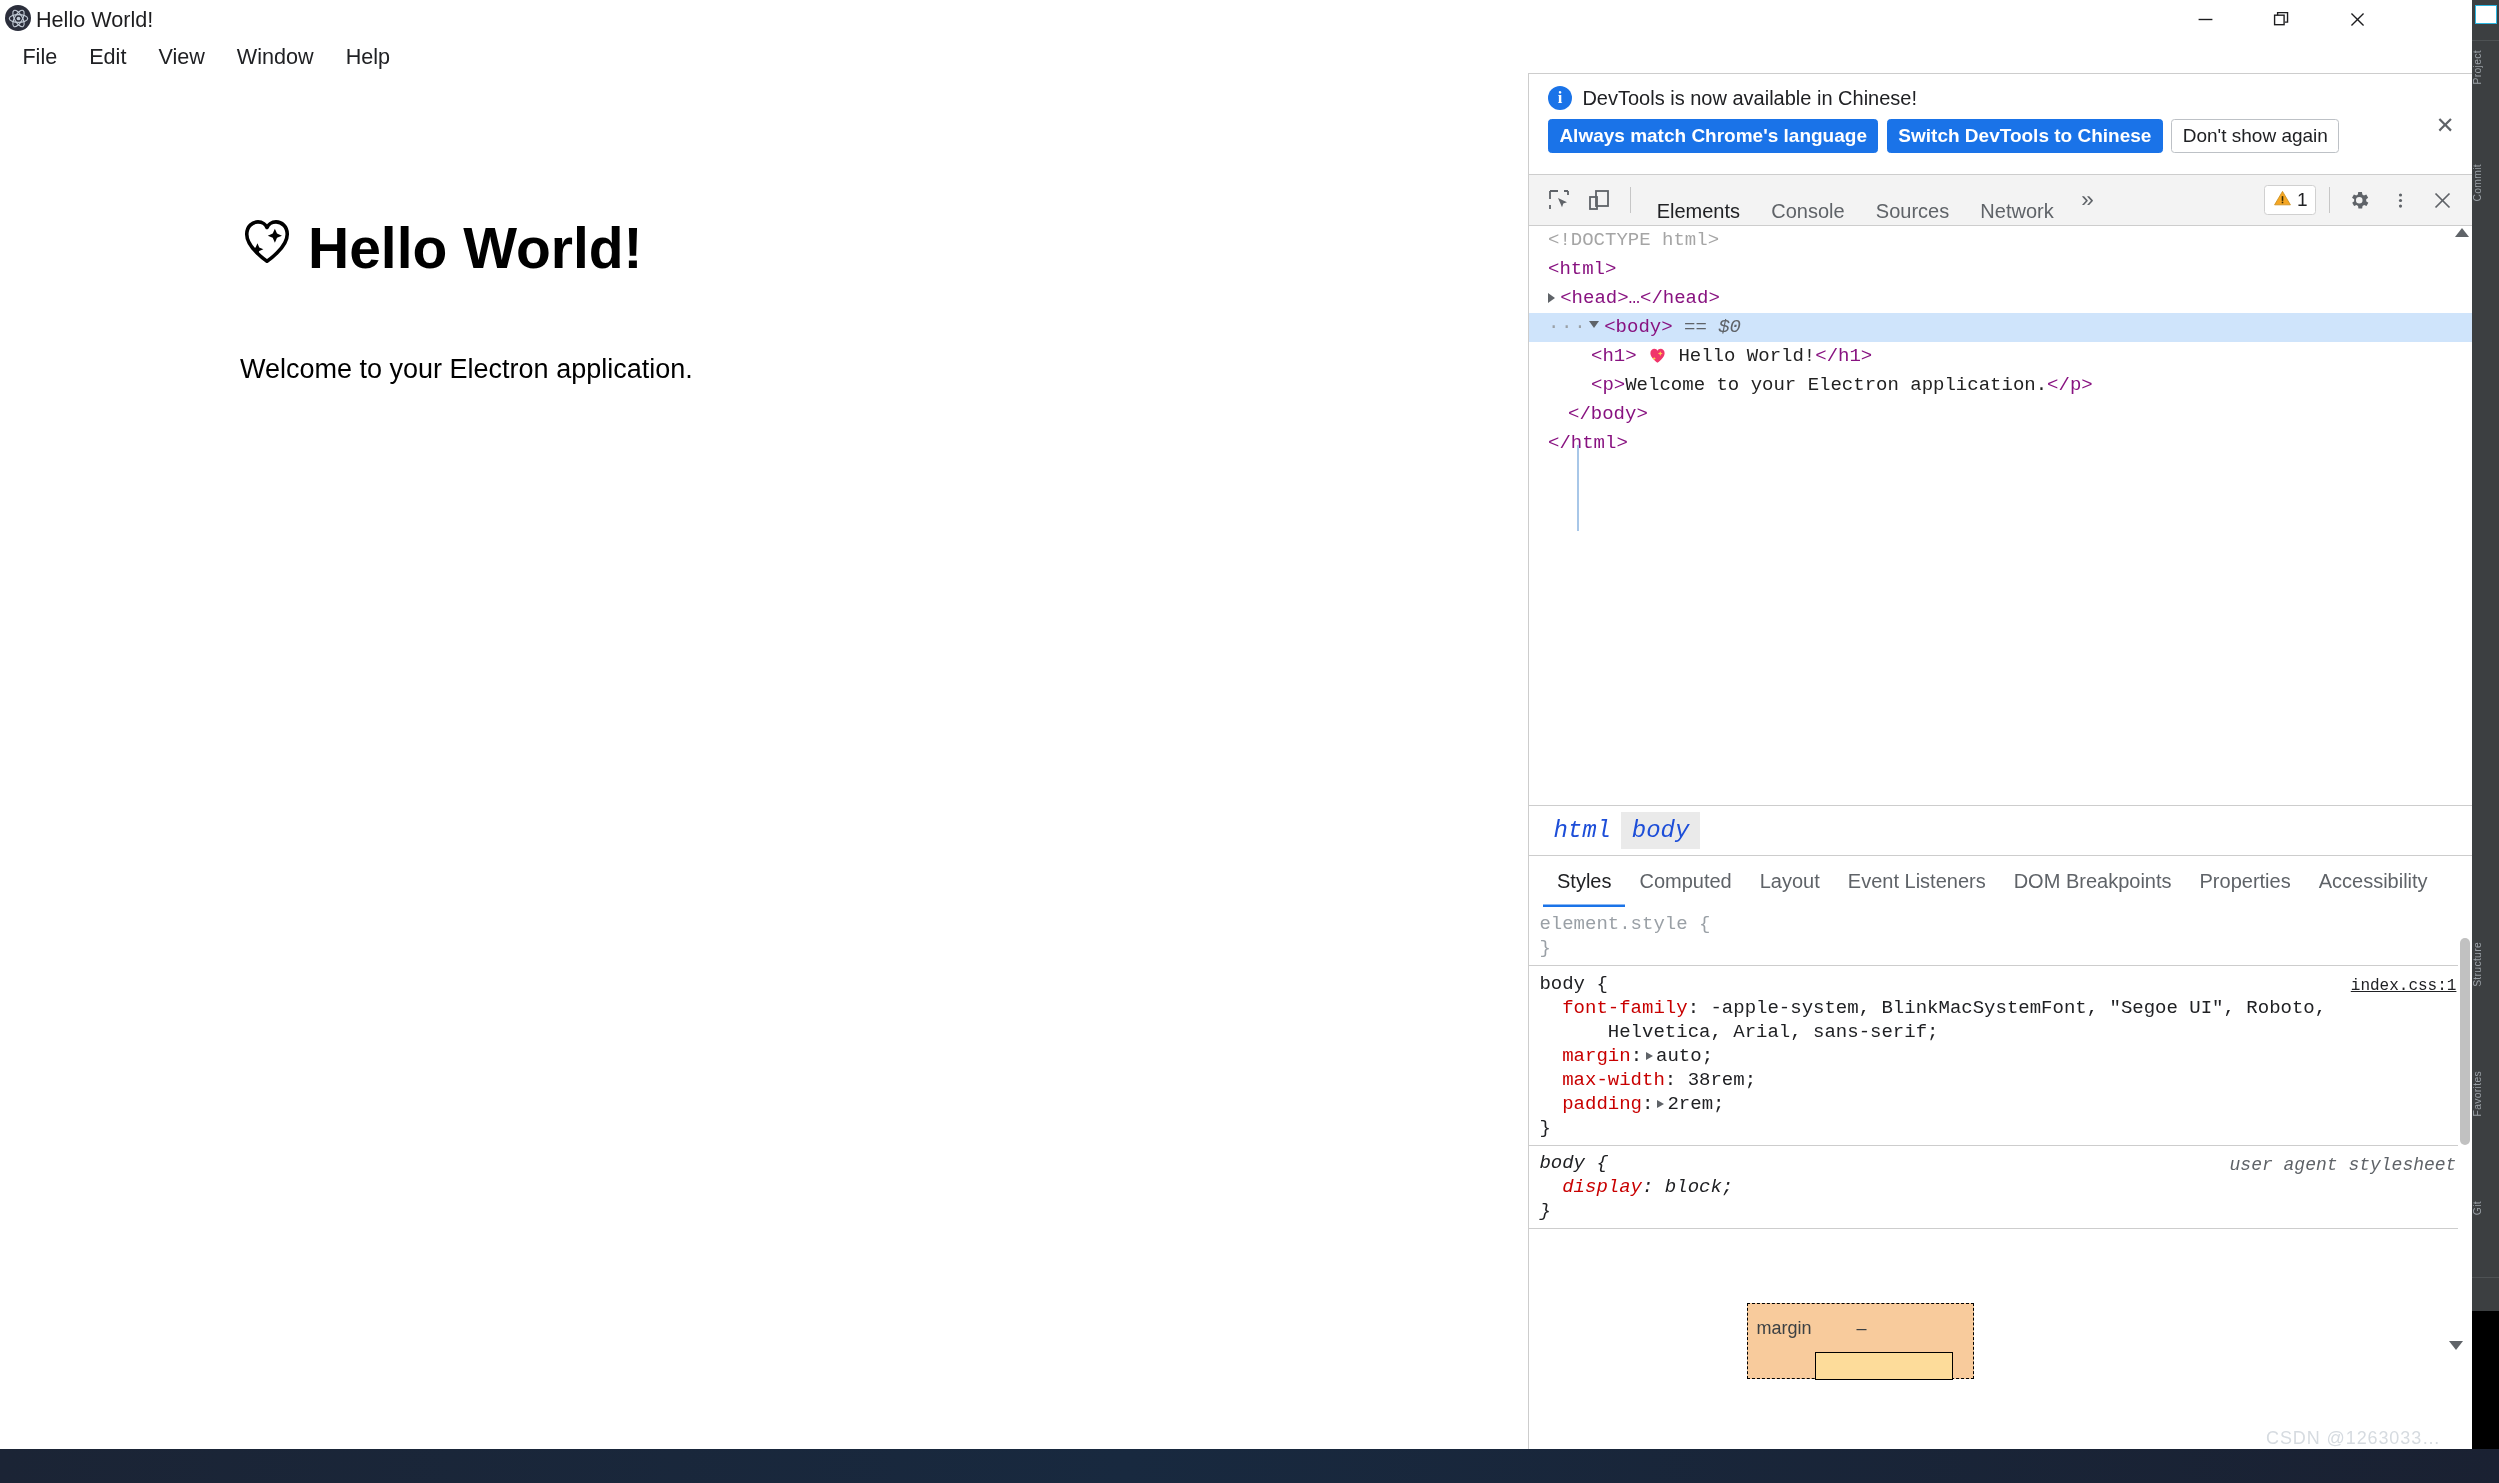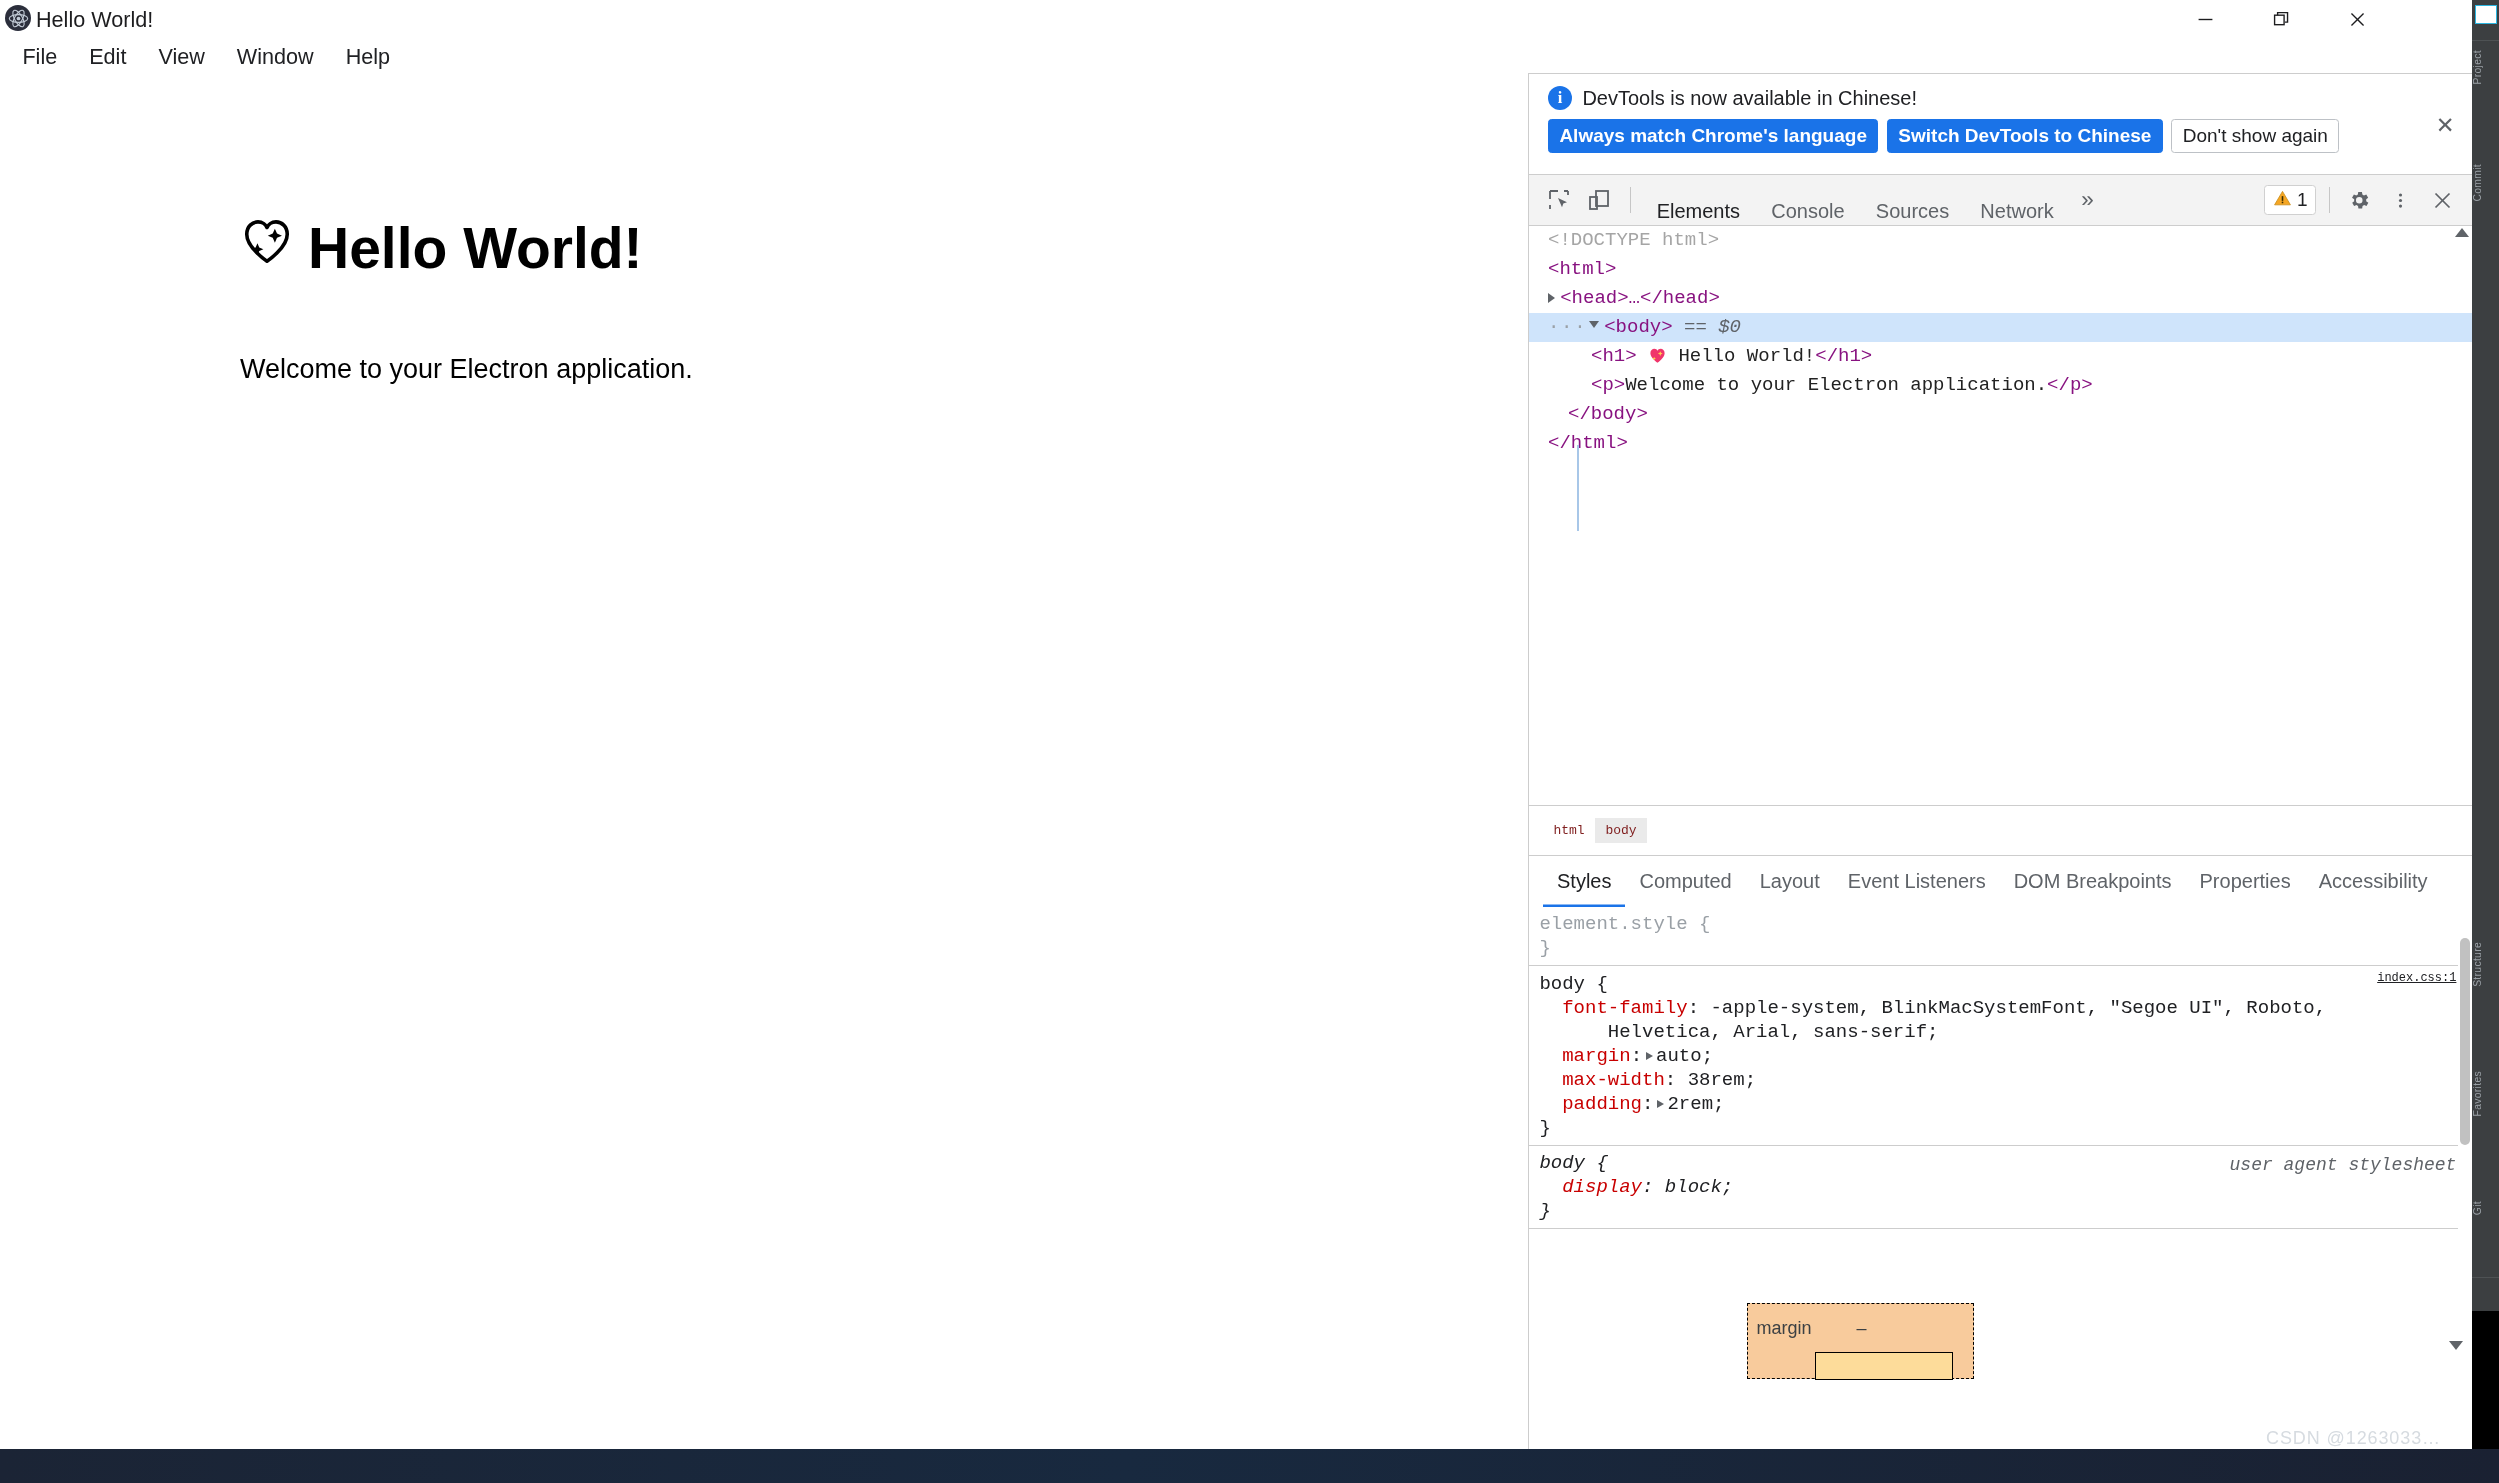--- a/index.html
+++ b/index.html
@@ -157,21 +157,21 @@
     border-left:7.8px solid transparent; border-right:7.8px solid transparent;
     border-bottom:9.5px solid #5f6368;
   }
 
   
   #dt-breadcrumb {
     height:50px; background:#fff; border-top:0.9px solid #cdcdcd;
     display:flex; align-items:center; padding-left:14px;
     font-family:"Liberation Mono", monospace;
   }
-  .crumb { font-size:13px; color:#7f1d1d; padding:5.2px 10.4px; }
+  .crumb { font-size:24px; color:#1d4ed8; padding:5.2px 10.4px;font-style:italic; }
   .crumb.active { background:#eaeaea; }
 
   
   #dt-style-tabs {
     height:52px; background:#fff; border-top:0.9px solid #cdcdcd;
     display:flex; align-items:center; padding-left:14px;
   }
   .stab { font-size:20px; color:#5f6368; padding:0 14px; height:51px;
           display:flex; align-items:center; white-space:nowrap; }
   .stab.active { color:#202124; box-shadow: inset 0 -2.6px 0 #1a73e8; }
@@ -198,21 +198,21 @@
 
   
   #dt-rules { position:relative; background:#fff; font-family:"Liberation Mono", monospace;
               font-size:19px; line-height:24px; overflow:hidden; height:342px; }
   .rule-block { padding:5.2px 0 5.2px 0; border-bottom:0.9px solid #cdcdcd; position:relative; }
   .rule-line { white-space:pre; padding-left:10.4px; }
   .sel-gray { color:#9aa0a6; }
   .sel-dark { color:#202124; }
   .prop { color:#c80000; }
   .val { color:#202124; }
-  .origin-link { position:absolute; right:15.6px; top:0; font-size:12px; color:#202124;
+  .origin-link { position:absolute; right:15.6px; top:8px; font-size:16px; color:#202124;
                  text-decoration:underline; font-family:"Liberation Mono", monospace; }
   .origin-ua { position:absolute; right:15.6px; top:7px; font-size:18px; color:#5f6368;
                font-style:italic; font-family:Liberation Mono, monospace; }
   .ua-italic { font-style:italic; }
   .struck { text-decoration: line-through; }
   .expand-tri { display:inline-block; width:0;height:0;
     border-left:7px solid #5f6368; border-top:4.3px solid transparent; border-bottom:4.3px solid transparent;
     vertical-align:middle; margin:0 3.5px; }
   #rules-scrollbar-track { position:absolute; right:0; top:0; width:14px; height:342px; background:#fff; }
   #rules-scrollbar-thumb { position:absolute; right:1.7px; top:31px; width:10.4px; height:207px; background:#c1c1c1; border-radius:5.2px; }

